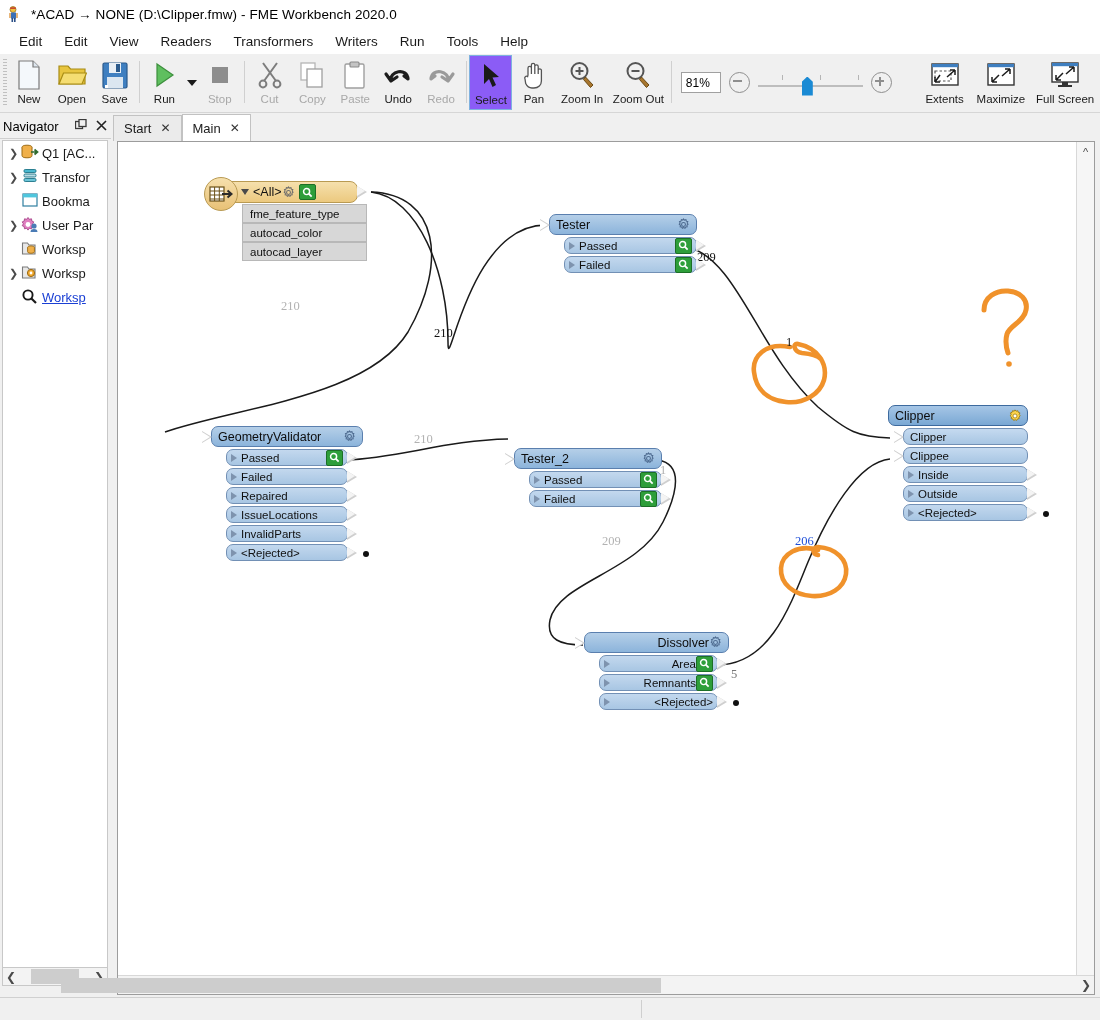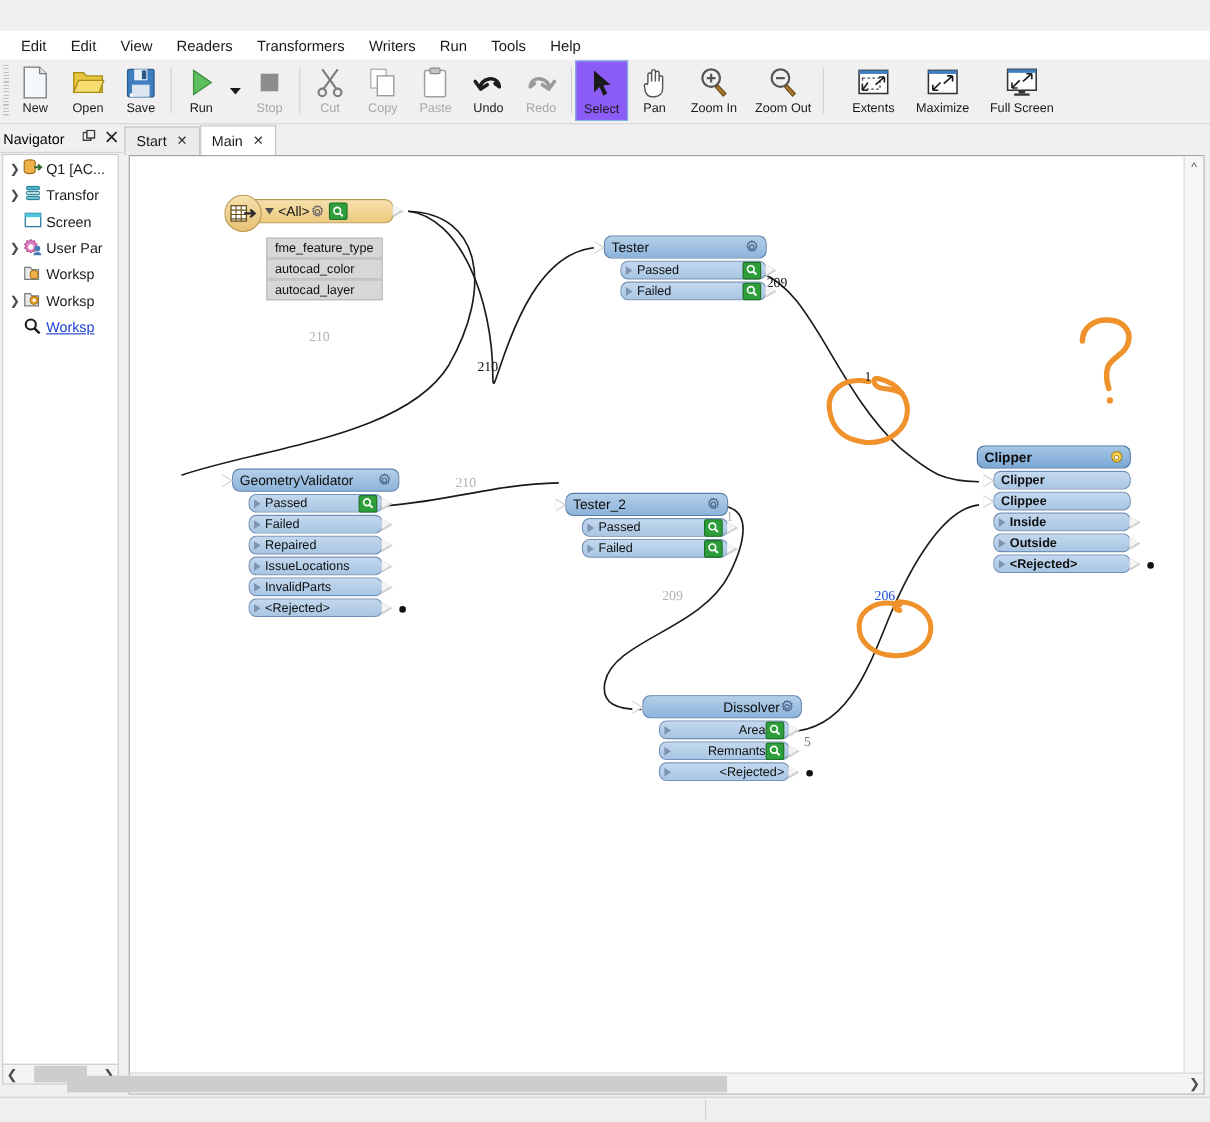--- a/index.html
+++ b/index.html
@@ -252,20 +252,34 @@
   .tri-down {
     width: 0; height: 0; border-left: 4.5px solid transparent; border-right: 4.5px solid transparent;
     border-top: 6px solid #4a4a4a; margin-right: 4px; margin-left: 13px; flex: none;
   }
 </style>
 </head>
 <body>
 
 <div id="app">
 
+  <div class="titlebar">
+    <div class="title-icon">
+      <svg width="18" height="18" viewBox="0 0 18 18">
+        <circle cx="7" cy="4.5" r="3" fill="#f0c040" stroke="#8a6a16" stroke-width="0.7"></circle>
+        <path d="M4 4 L10 4 L9.5 2.2 L4.6 2.2 Z" fill="#c94a2b"></path>
+        <rect x="5" y="7.5" width="5" height="6" fill="#3a6fb5"></rect>
+        <rect x="3" y="8" width="2" height="5" fill="#e8b67a"></rect>
+        <rect x="10" y="8" width="2" height="5" fill="#e8b67a"></rect>
+        <rect x="5.5" y="13" width="1.6" height="4" fill="#2b4f86"></rect>
+        <rect x="8" y="13" width="1.6" height="4" fill="#2b4f86"></rect>
+      </svg>
+    </div>
+    <div class="title-text">*ACAD → NONE (D:\Clipper.fmw) - FME Workbench 2020.0</div>
+  </div>
 
   <div class="menubar">
     <div class="menu-item">Edit</div>
     <div class="menu-item">Edit</div>
     <div class="menu-item">View</div>
     <div class="menu-item">Readers</div>
     <div class="menu-item">Transformers</div>
     <div class="menu-item">Writers</div>
     <div class="menu-item">Run</div>
     <div class="menu-item">Tools</div>
@@ -421,20 +435,32 @@
             <circle cx="12.5" cy="11" r="8" fill="none" stroke="#555" stroke-width="2"></circle>
             <path d="M8.5 11 h8" stroke="#555" stroke-width="2"></path>
             <path d="M18.5 17 L26 25 L23.5 27.5 L16.5 19.5 Z" fill="#a8762e" stroke="#6b4a15" stroke-width="1"></path>
           </svg>
       </div>
       <div class="lbl">Zoom Out</div>
     </div>
 
     <div class="tb-sep"></div>
 
+    <div class="zoombox">
+      <input class="zoom-input" readonly="" value="81%" style="">
+      <div class="circ-btn"></div>
+      <div class="slider-wrap">
+        <div class="slider-track"></div>
+        <div class="slider-tick" style="left:24px"></div>
+        <div class="slider-tick" style="left:62px"></div>
+        <div class="slider-tick" style="left:100px"></div>
+        <div class="slider-thumb"></div>
+      </div>
+      <div class="circ-btn plus"></div>
+    </div>
 
     <div class="tb-btn" style="width:60px;margin-left:12px">
       <div class="tb-ico">
         <svg width="30" height="26" viewBox="0 0 30 26">
             <rect x="2" y="2" width="26" height="21" fill="#fff" stroke="#333" stroke-width="1.4"></rect>
             <rect x="2" y="2" width="26" height="3.2" fill="#3f7fc0"></rect>
             <rect x="5" y="9" width="16" height="10" fill="none" stroke="#555" stroke-width="1.2" stroke-dasharray="2.5 2"></rect>
             <path d="M17 15 L25 8 M25 8 h-5 M25 8 v5" stroke="#1c1c1c" stroke-width="1.5" fill="none"></path>
             <path d="M10 13 L5 20 M5 20 h5 M5 20 v-5" stroke="#1c1c1c" stroke-width="1.5" fill="none"></path>
           </svg>
@@ -514,21 +540,21 @@
       </div>
 
       <div class="nav-row">
         <span class="nav-arrow"></span>
         <span class="nav-ico">
           <svg width="20" height="17" viewBox="0 0 20 17">
               <rect x="3" y="2" width="14" height="12" fill="#fff" stroke="#2f7fa0" stroke-width="1.2"></rect>
               <rect x="3" y="2" width="14" height="3.4" fill="#4fc6dd"></rect>
             </svg>
         </span>
-        <span class="nav-label">Screen</span>
+        <span class="nav-label">Bookma</span>
       </div>
 
       <div class="nav-row">
         <span class="nav-arrow">❯</span>
         <span class="nav-ico">
           <svg width="20" height="17" viewBox="0 0 20 17">
               <path d="M8 1.5 l1.3 1.8 2.2 -.5 .3 2.2 2 .9 -1.2 1.9 1.2 1.9 -2 .9 -.3 2.2 -2.2 -.5 -1.3 1.8 -1.3 -1.8 -2.2 .5 -.3 -2.2 -2 -.9 1.2 -1.9 -1.2 -1.9 2 -.9 .3 -2.2 2.2 .5 z" fill="#e07ec0" stroke="#a6468a" stroke-width="0.9"></path>
               <circle cx="8" cy="8.5" r="2.4" fill="#fff"></circle>
               <circle cx="14" cy="10" r="2.6" fill="#4a7bb5"></circle>
               <path d="M10.5 16 a3.5 3 0 0 1 7 0 z" fill="#4a7bb5"></path>
@@ -647,21 +673,21 @@
               </svg>
           </span>
           <span class="mag" style="margin-left:4px">
             <svg width="11" height="11" viewBox="0 0 12 12">
                 <circle cx="5" cy="5" r="3.3" fill="none" stroke="#fff" stroke-width="1.6"></circle>
                 <path d="M7.6 7.6 L10.5 10.5" stroke="#fff" stroke-width="2"></path>
               </svg>
           </span>
           <span class="nub"></span>
         </div>
-        <div style="margin-left:20px;margin-top:13px;width:106px">
+        <div style="margin-left:20px;margin-top:1px;width:125px">
           <div class="attr-box">fme_feature_type</div>
           <div class="attr-box">autocad_color</div>
           <div class="attr-box">autocad_layer</div>
         </div>
       </div>
 
       <div class="node" style="left:431px;top:72px;width:148px;">
         <div class="node-head">
           <span class="innub"></span>
           <span class="nm">Tester</span>
@@ -823,21 +849,21 @@
           </div>
           <div class="port">
             <span class="ptri"></span>
             <span class="plbl">&lt;Rejected&gt;</span>
             <span class="nub"></span>
             <span class="enddot" style="right:-22px;top:6px"></span>
           </div>
         </div>
       </div>
 
-      <div class="node" style="left:770px;top:263px;width:140px;font-weight:bold;">
+      <div class="node" style="left:770px;top:263px;width:140px;">
         <div class="node-head" style="border-color:#3d6a9e;background:linear-gradient(#a6c6e6,#7aa8d4);">
           <span class="nm">Clipper</span>
           <span class="gear">
             <svg width="14" height="14" viewBox="0 0 16 16">
                 <path d="M8 1 l1.3 1.5 1.9 -.55 .55 1.9 1.9 .6 -.85 1.8 1.15 1.6 -1.5 1.3 .3 1.9 -1.9 .3 -.95 1.7 -1.7 -.85 -1.7 .85 -.95 -1.7 -1.9 -.3 .3 -1.9 -1.5 -1.3 1.15 -1.6 -.85 -1.8 1.9 -.6 .55 -1.9 1.9 .55 z" fill="#fcd34b" stroke="#9c7a10" stroke-width="1"></path>
                 <circle cx="8" cy="8" r="2.3" fill="#fff" stroke="#9c7a10" stroke-width="0.9"></circle>
               </svg>
           </span>
         </div>
         <div style="margin-left:15px;width:125px">

